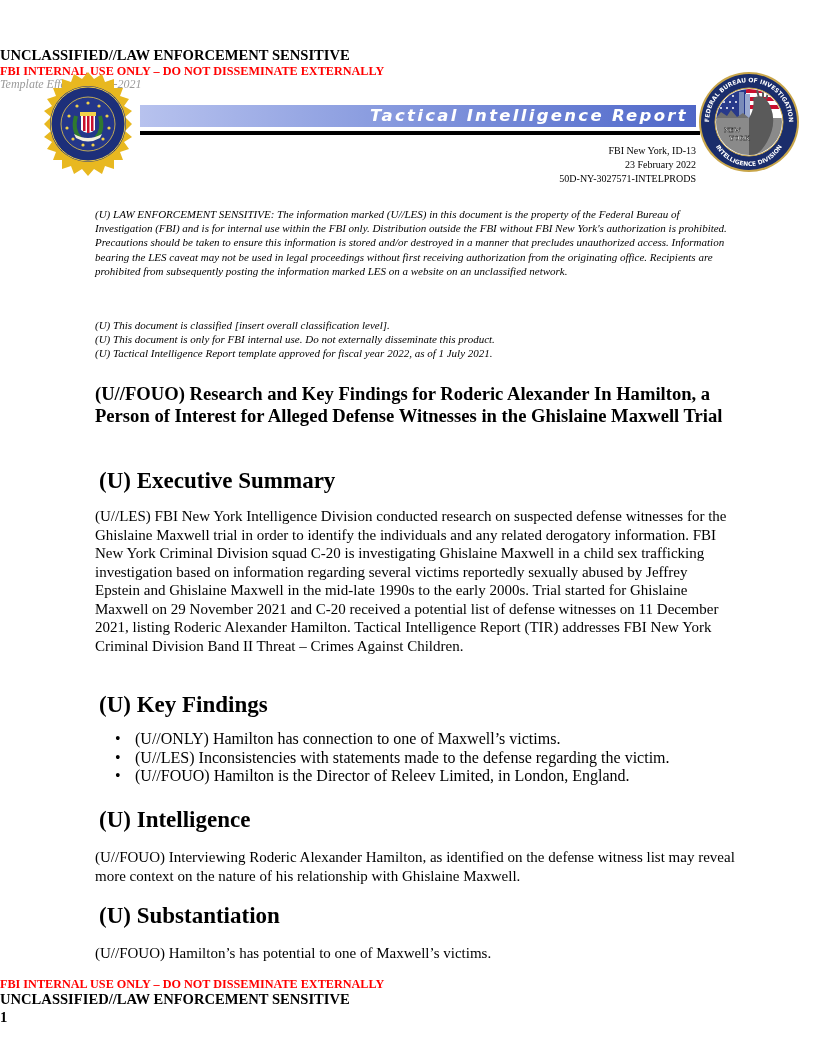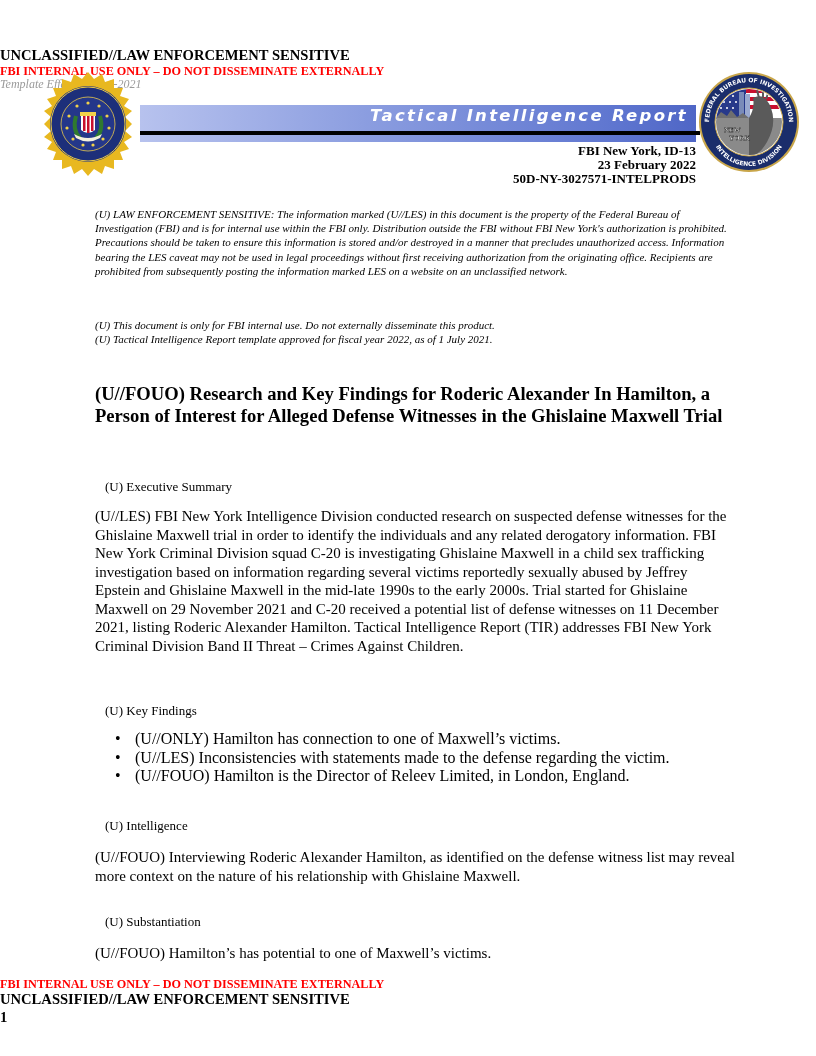--- a/index.html
+++ b/index.html
@@ -4,38 +4,38 @@
 <style>
   html, body { margin: 0; padding: 0; background: #ffffff; }
   body { width: 816px; height: 1056px; position: relative; overflow: hidden;
          font-family: "Liberation Serif", serif; color: #000; }
   .abs { position: absolute; }
   .center { left: 0; width: 816px; text-align: left; }
   .hdr-class { top: 47px; font-weight: bold; font-size: 14.6px; line-height: 16px; }
   .hdr-fbi { top: 64px; font-weight: bold; font-size: 12.2px; color: #ff0000; line-height: 14px; }
   .hdr-tpl { top: 79px; font-style: italic; font-size: 12px; color: #9a9a9a; line-height: 11px; }
 
-  .banner { top: 105px; left: 140px; width: 556px; height: 37px;
+  .banner { top: 105px; left: 140px; width: 556px; height: 22px;
             background: linear-gradient(to right, #b7c2ee 0%, #8c9ee0 40%, #5f76d0 85%, #4f66c6 100%); }
   .banner-title { position: absolute; right: 8px; top: 0; height: 22px; line-height: 22px;
                   font-family: "DejaVu Sans", sans-serif; font-style: italic; font-weight: bold;
                   font-size: 16.5px; letter-spacing: 2.3px; color: #ffffff; }
   .banner-line { top: 131px; left: 140px; width: 560px; height: 4px; background: #000; }
 
   .seal-left { top: 72px; left: 32px; width: 112px; height: 104px; }
   .seal-right { top: 70px; left: 697px; width: 104px; height: 104px; }
 
-  .office { top: 144px; right: 120px; text-align: right; font-weight: bold; font-size: 13px; line-height: 14px; }
+  .office { top: 144px; right: 120px; text-align: right; font-weight: normal; font-size: 10px; line-height: 14px; }
 
   .body-sm { left: 95px; width: 640px; font-size: 11px; line-height: 14.2px; font-style: italic; }
   .les { top: 207px; }
   .notes { top: 318px; }
 
   .title { top: 383px; left: 95px; width: 640px; font-weight: bold; font-size: 18.6px; line-height: 21.5px; }
-  h2 { margin: 10px; font-weight: normal; font-size: 13px; line-height: 22px; }
+  h2 { margin: 4px; font-weight: bold; font-size: 23px; line-height: 22px; }
   .h-exec { top: 466px; left: 95px; }
   .para { left: 95px; width: 640px; font-size: 15px; line-height: 18.5px; }
   .p-exec { top: 507px; }
   .h-key { top: 690px; left: 95px; }
   .findings { top: 730px; left: 115px; width: 620px; font-size: 16px; line-height: 18.5px; margin: 0; padding: 0; list-style: none; }
   .findings li { position: relative; padding-left: 20px; }
   .findings li .bullet { position: absolute; left: 0; top: 0; }
   .h-opp { top: 805px; left: 95px; }
   .p-opp { top: 848px; }
   .h-sub { top: 901px; left: 95px; }
@@ -138,20 +138,21 @@
 
 <div class="abs office">
   <div>FBI New York, ID-13</div>
   <div>23 February 2022</div>
   <div>50D-NY-3027571-INTELPRODS</div>
 </div>
 
 <div class="abs body-sm les">(U) LAW ENFORCEMENT SENSITIVE: The information marked (U//LES) in this document is the property of the Federal Bureau of Investigation (FBI) and is for internal use within the FBI only. Distribution outside the FBI without FBI New York's authorization is prohibited. Precautions should be taken to ensure this information is stored and/or destroyed in a manner that precludes unauthorized access. Information bearing the LES caveat may not be used in legal proceedings without first receiving authorization from the originating office. Recipients are prohibited from subsequently posting the information marked LES on a website on an unclassified network.</div>
 
 <div class="abs body-sm notes">
+  <div>(U) This document is classified [insert overall classification level].</div>
   <div>(U) This document is only for FBI internal use. Do not externally disseminate this product.</div>
   <div>(U) Tactical Intelligence Report template approved for fiscal year 2022, as of 1 July 2021.</div>
 </div>
 
 <div class="abs title">(U//FOUO) Research and Key Findings for Roderic Alexander In Hamilton, a Person of Interest for Alleged Defense Witnesses in the Ghislaine Maxwell Trial</div>
 
 <h2 class="abs h-exec">(U) Executive Summary</h2>
 <div class="abs para p-exec">(U//LES) FBI New York Intelligence Division conducted research on suspected defense witnesses for the Ghislaine Maxwell trial in order to identify the individuals and any related derogatory information. FBI New York Criminal Division squad C-20 is investigating Ghislaine Maxwell in a child sex trafficking investigation based on information regarding several victims reportedly sexually abused by Jeffrey Epstein and Ghislaine Maxwell in the mid-late 1990s to the early 2000s. Trial started for Ghislaine Maxwell on 29 November 2021 and C-20 received a potential list of defense witnesses on 11 December 2021, listing Roderic Alexander Hamilton. Tactical Intelligence Report (TIR) addresses FBI New York Criminal Division Band II Threat – Crimes Against Children.</div>
 
 <h2 class="abs h-key">(U) Key Findings</h2>

